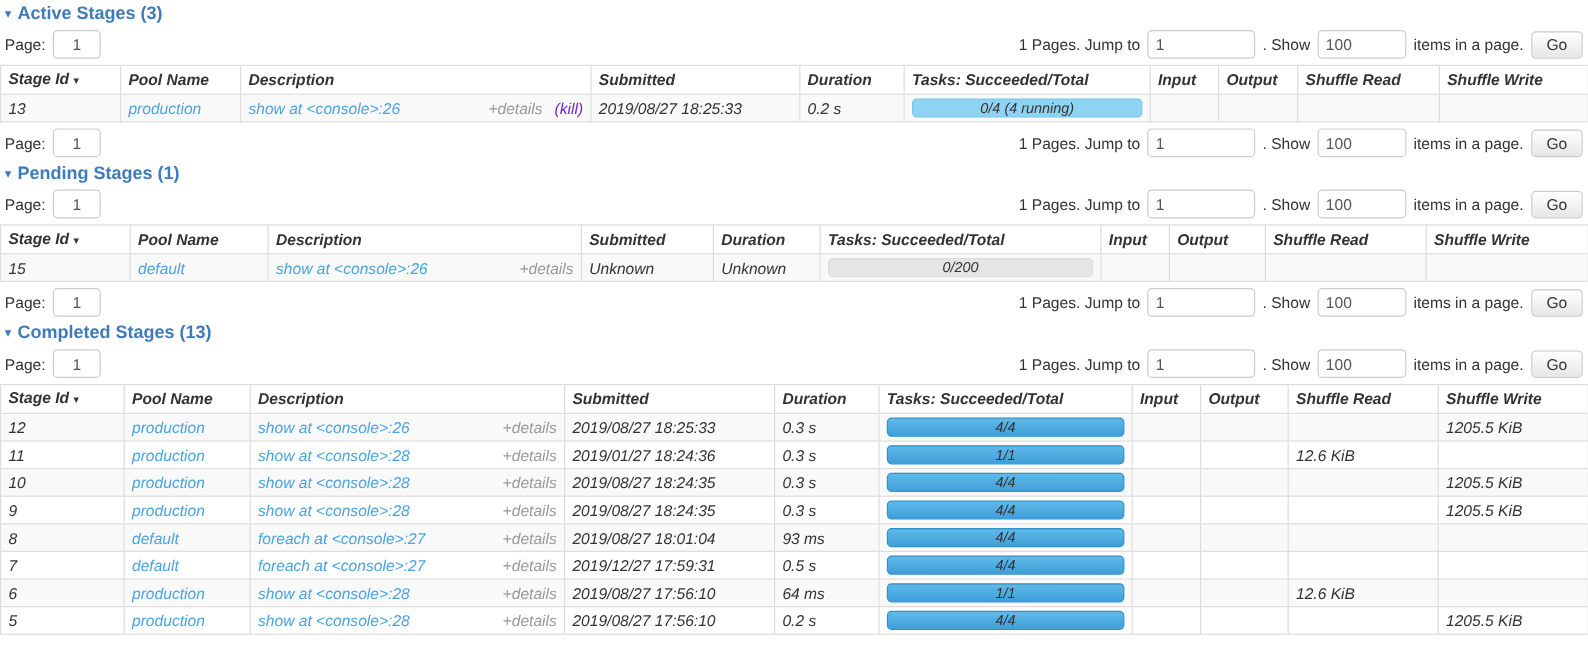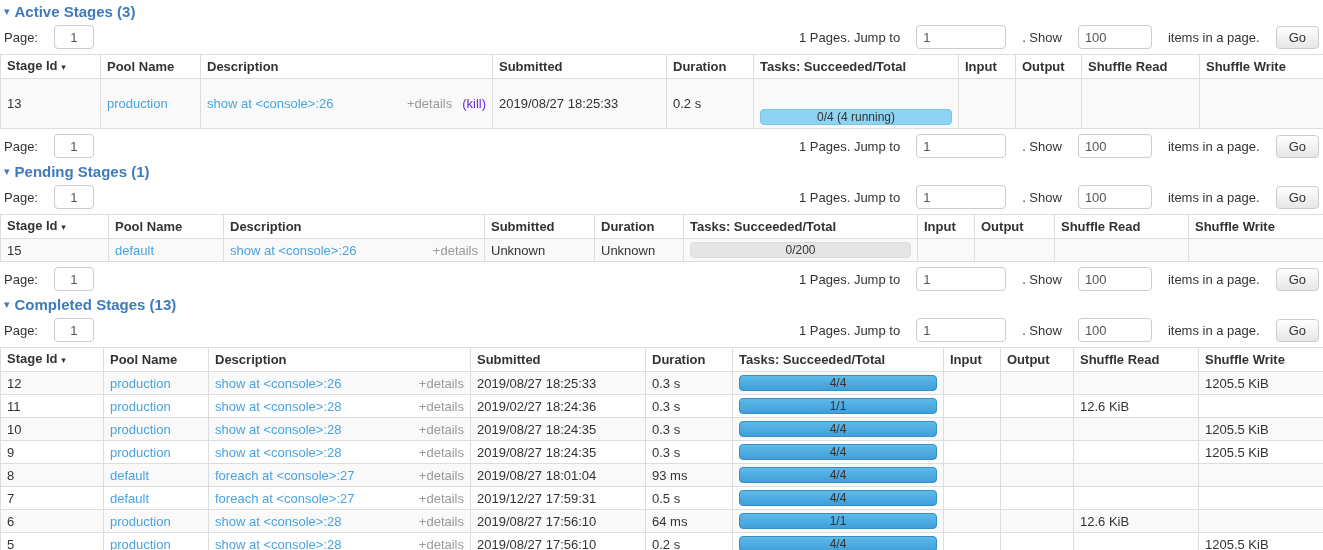--- a/index.html
+++ b/index.html
@@ -25,21 +25,21 @@
   .pag-row {
     display: flex;
     justify-content: space-between;
     align-items: center;
     margin: 5px 0;
     padding: 0 4px;
   }
   .pag-left, .pag-right {
     display: flex;
     align-items: center;
-    gap: 16px;
+    gap: 6px;
   }
   .pag-row input {
     font-family: "Liberation Sans", sans-serif;
     font-size: 13px;
     border: 1px solid #cccccc;
     border-radius: 4px;
     height: 20px;
     padding: 1px 6px;
     color: #555555;
     outline: none;
@@ -55,20 +55,21 @@
     border: 1px solid #cccccc;
     border-radius: 4px;
     padding: 3px 12px;
     cursor: pointer;
   }
   table.stages-table {
     border-collapse: collapse;
     table-layout: fixed;
     width: 1323px;
     margin: 2px 0;
+    font-style: italic;
   }
   .stages-table th, .stages-table td {
     border: 1px solid #dddddd;
     padding: 3px 6px;
     text-align: left;
     font-size: 13px;
     line-height: 15px;
     white-space: nowrap;
     overflow: hidden;
   }
@@ -80,21 +81,21 @@
   .desc-right { display: flex; gap: 10px; }
   .details-link { color: #999999; cursor: pointer; }
   .kill-link { color: #6d28d9; cursor: pointer; }
   .progress {
     position: relative;
     height: 16px;
     border-radius: 4px;
     box-sizing: border-box;
   }
   .progress[data-kind="empty"]   { background: #e5e5e5; border: 1px solid #dddddd; }
-  .progress[data-kind="running"] { background: #8ed3f2; border: 1px solid #79c6e9; margin-top: 27px; }
+  .progress[data-kind="running"] { background: #8ed3f2; border: 1px solid #79c6e9; }
   .progress[data-kind="done"]    { background: linear-gradient(to bottom, #60bae9, #3f9fd9); border: 1px solid #3291c8; }
   .progress-label {
     position: absolute; left: 0; right: 0; top: 0; bottom: 0;
     display: flex; align-items: center; justify-content: center;
     font-size: 12px; color: #333333;
   }
 </style>
 </head>
 <body>
 
@@ -363,21 +364,21 @@
           <td>11</td>
           <td><a class="lnk">production</a></td>
           <td>
             <div class="desc-wrap">
               <a class="lnk">show at &lt;console&gt;:28</a>
               <span class="desc-right">
                 <span class="details-link">+details</span>
               </span>
             </div>
           </td>
-          <td>2019/02/27 18:24:36</td>
+          <td>2019/01/27 18:24:36</td>
           <td>0.3 s</td>
           <td>
             <div class="progress" data-kind="done">
               <span class="progress-label">1/1</span>
             </div>
           </td>
           <td></td>
           <td></td>
           <td>12.6 KiB</td>
           <td></td>

